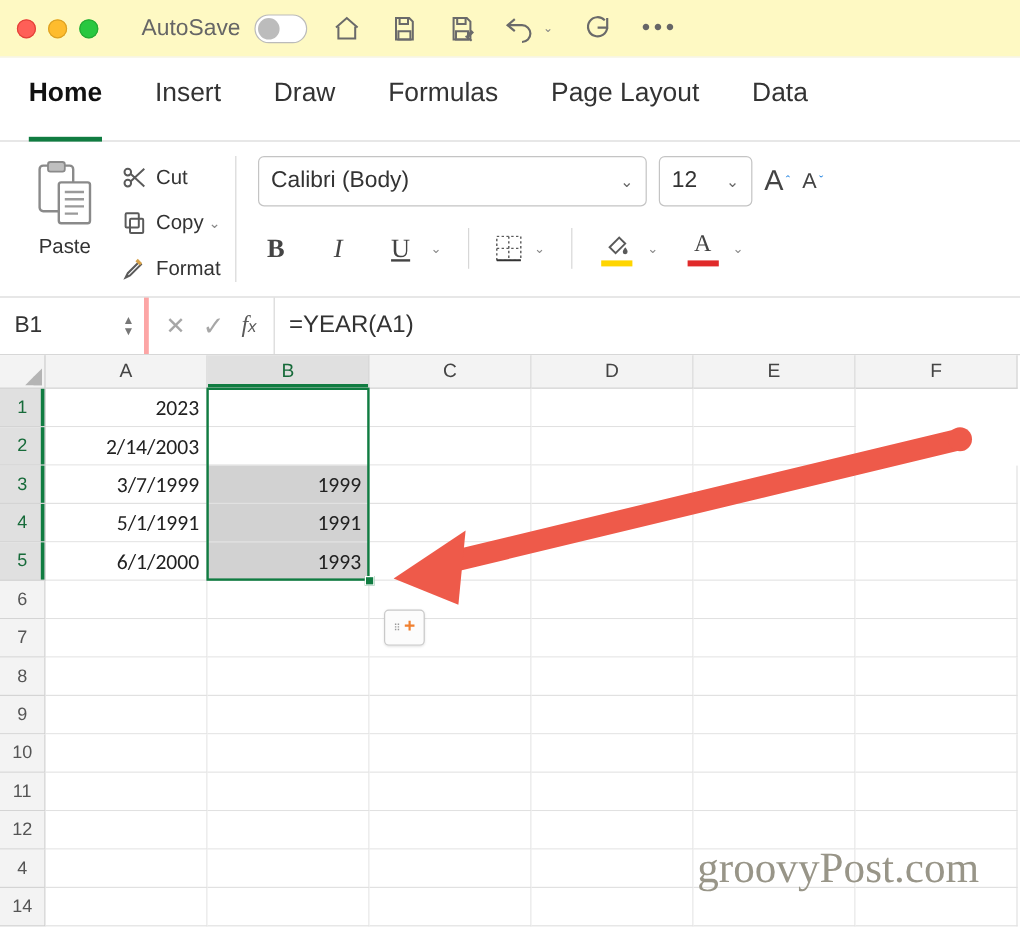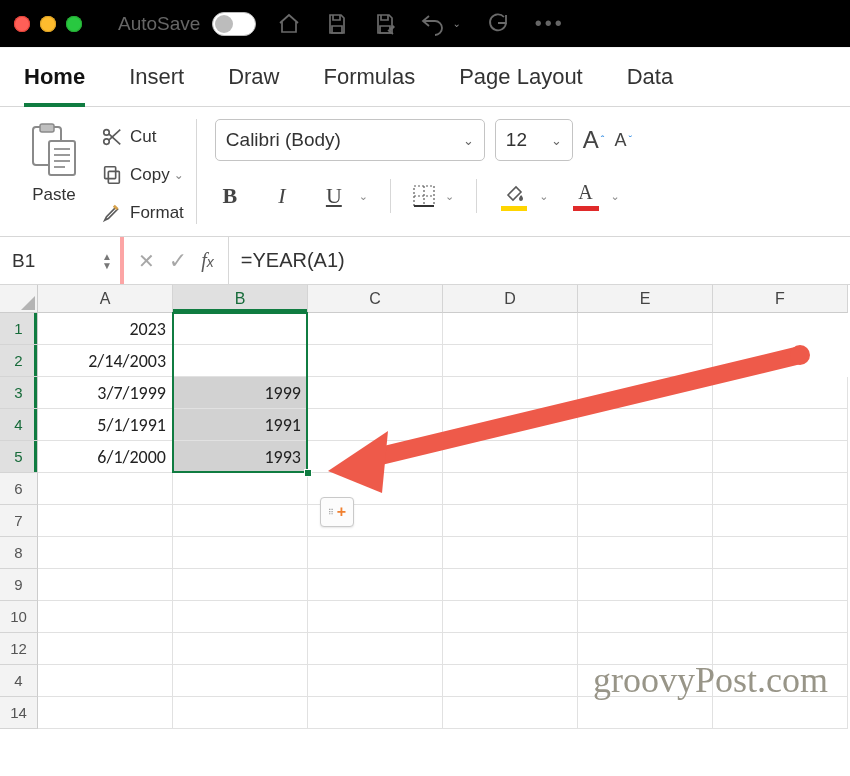--- a/index.html
+++ b/index.html
@@ -1,21 +1,21 @@
 <!DOCTYPE html>
 <html><head>
 <meta charset="utf-8">
 <style>
   * { box-sizing: border-box; margin: 0; padding: 0; font-family: -apple-system, "Segoe UI", Arial, sans-serif; }
   html, body { width: 850px; height: 776px; background: #fff; overflow: hidden; }
 
   
   .titlebar {
     display: flex; align-items: center; gap: 6px;
-    height: 48px; padding: 0 14px; background: #000000;
+    height: 48px; padding: 0 14px; background: #fef9c3;
     border-bottom: 1px solid #f4f4f4;
   }
   .traffic { display: flex; gap: 10px; margin-right: 30px; }
   .dot { width: 16px; height: 16px; border-radius: 50%; }
   .dot.red    { background:#ff5f57; box-shadow: inset 0 0 0 1px #e24238; }
   .dot.yellow { background:#febc2e; box-shadow: inset 0 0 0 1px #dba125; }
   .dot.green  { background:#28c840; box-shadow: inset 0 0 0 1px #26a934; }
   .autosave-label { color:#666; font-size: 19px; margin-right: 6px; }
   .switch {
     width: 44px; height: 24px; border-radius: 12px; background:#fff;
@@ -28,21 +28,21 @@
   .qat { display:flex; gap:22px; align-items:center; color:#5c5c5c; }
   .qat .ico { width:26px; height:26px; display:flex; align-items:center; justify-content:center; }
   .chev-tiny { font-size:10px; color:#888; margin-left:-16px; }
   .ellipsis { letter-spacing:3px; font-size:20px; color:#666; margin-left:4px; }
 
   
   .tabs {
     display:flex; gap:44px; padding: 16px 24px 0 24px; font-size:22px;
     border-bottom:1px solid #d7d7d7;
   }
-  .tab { color:#333; padding-bottom:16px; cursor:default; }
+  .tab { color:#333; padding-bottom:27px; cursor:default; }
   .tab.active { color:#111; font-weight:700; position:relative; }
   .tab.active::after {
     content:""; position:absolute; left:0; right:0; bottom:-1px; height:4px;
     background:#107c41;
   }
 
   
   .ribbon {
     display:flex; align-items:stretch; padding:10px 6px 10px 6px;
     border-bottom:1px solid #d7d7d7; height:130px; gap:2px;
@@ -53,21 +53,21 @@
   .clipboard-icon { position:relative; width:50px; height:56px; margin-top:4px; }
   .paste-caption { font-size:17px; color:#333; margin-top:6px; }
   .mini-col { display:flex; flex-direction:column; gap:6px; margin-left:6px; padding-top:2px; }
   .mini-row { display:flex; align-items:center; gap:6px; font-size:17px; color:#333; height:32px; }
   .mini-row .ico { width:24px; height:24px; display:flex; align-items:center; justify-content:center; color:#555; }
   .mini-row .dd { font-size:12px; color:#888; margin-left:-2px; }
 
   .font-group { flex-direction:column; gap:8px; padding-left:14px; padding-right:18px; }
   .font-row1 { display:flex; align-items:center; gap:10px; }
   .font-name {
-    width:270px; height:42px; border:1px solid #c4c4c4; border-radius:5px;
+    width:324px; height:42px; border:1px solid #c4c4c4; border-radius:5px;
     background:#fff; display:flex; align-items:center; justify-content:space-between;
     padding:0 10px; font-size:19px; color:#333;
   }
   .font-size {
     width:78px; height:42px; border:1px solid #c4c4c4; border-radius:5px;
     background:#fff; display:flex; align-items:center; justify-content:space-between;
     padding:0 10px; font-size:19px; color:#333;
   }
   .chev { font-size:13px; color:#666; }
   .Aa { font-size:24px; color:#444; display:flex; align-items:center; gap:2px; }
@@ -154,21 +154,21 @@
     border:1px solid #c9c9c9; border-radius:4px; background:#fcfcfc;
     display:flex; align-items:center; justify-content:center; font-size:15px;
     box-shadow:0 1px 2px rgba(0,0,0,.1);
   }
   .autofill-badge .dots { color:#999; font-size:8px; line-height:7px; margin-right:3px; }
   .autofill-badge .plus { color:#f08030; font-weight:700; font-size:16px; }
 
   .arrow-svg { position:absolute; z-index:5; pointer-events:none; }
 
   .watermark {
-    position:absolute; right:22px; bottom:28px; z-index:2;
+    position:absolute; right:34px; bottom:28px; z-index:2;
     font-family:"Georgia","Times New Roman",serif; font-size:36px; color:#989588;
   }
 </style>
 </head>
 <body>
 
 <div class="titlebar">
   <div class="traffic">
     <div class="dot red"></div>
     <div class="dot yellow"></div>
@@ -433,20 +433,29 @@
     <div class="row">
       <div class="row-hdr">10</div>
       <div class="cell colA"></div>
       <div class="cell colB"></div>
       <div class="cell colC"></div>
       <div class="cell colD"></div>
       <div class="cell colE"></div>
       <div class="cell colF"></div>
     </div>
     <div class="row">
+      <div class="row-hdr">11</div>
+      <div class="cell colA"></div>
+      <div class="cell colB"></div>
+      <div class="cell colC"></div>
+      <div class="cell colD"></div>
+      <div class="cell colE"></div>
+      <div class="cell colF"></div>
+    </div>
+    <div class="row">
       <div class="row-hdr">12</div>
       <div class="cell colA"></div>
       <div class="cell colB"></div>
       <div class="cell colC"></div>
       <div class="cell colD"></div>
       <div class="cell colE"></div>
       <div class="cell colF"></div>
     </div>
     <div class="row">
       <div class="row-hdr">4</div>

